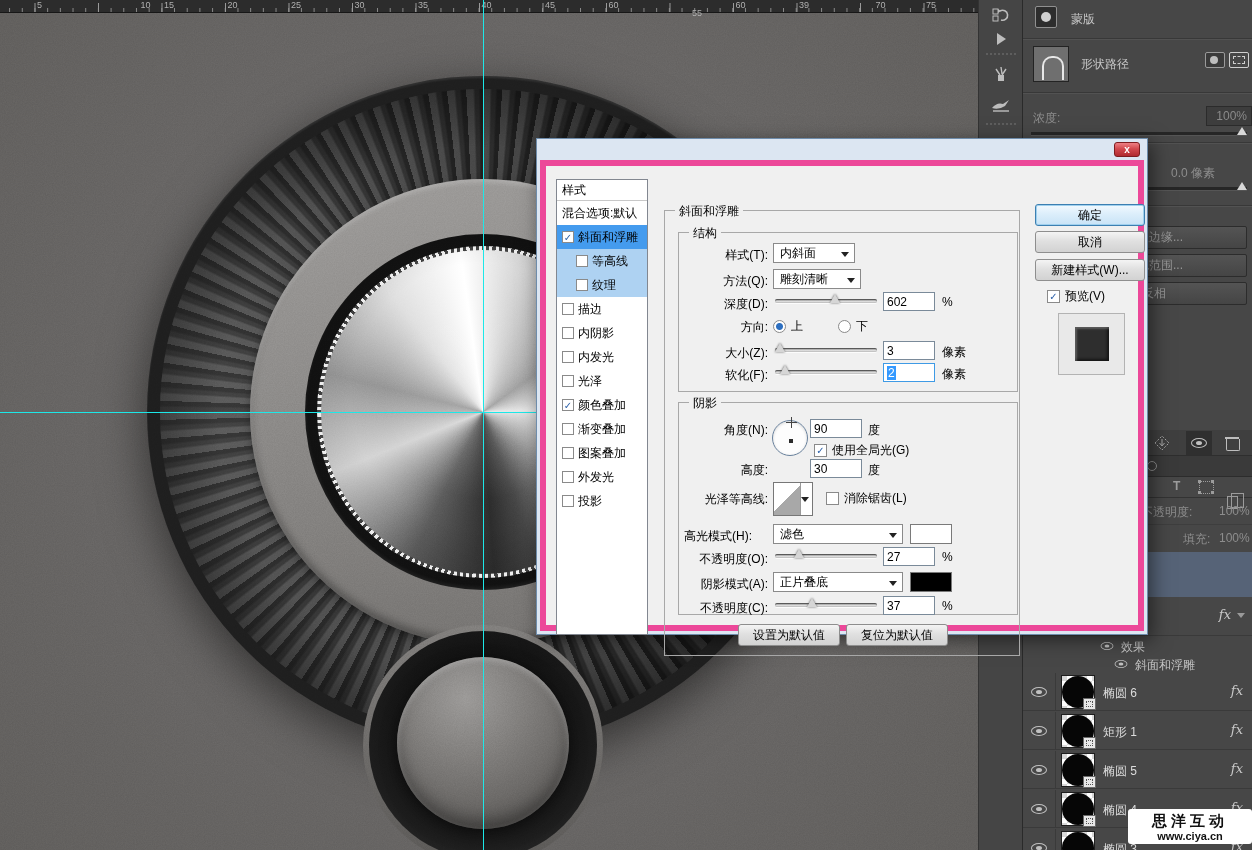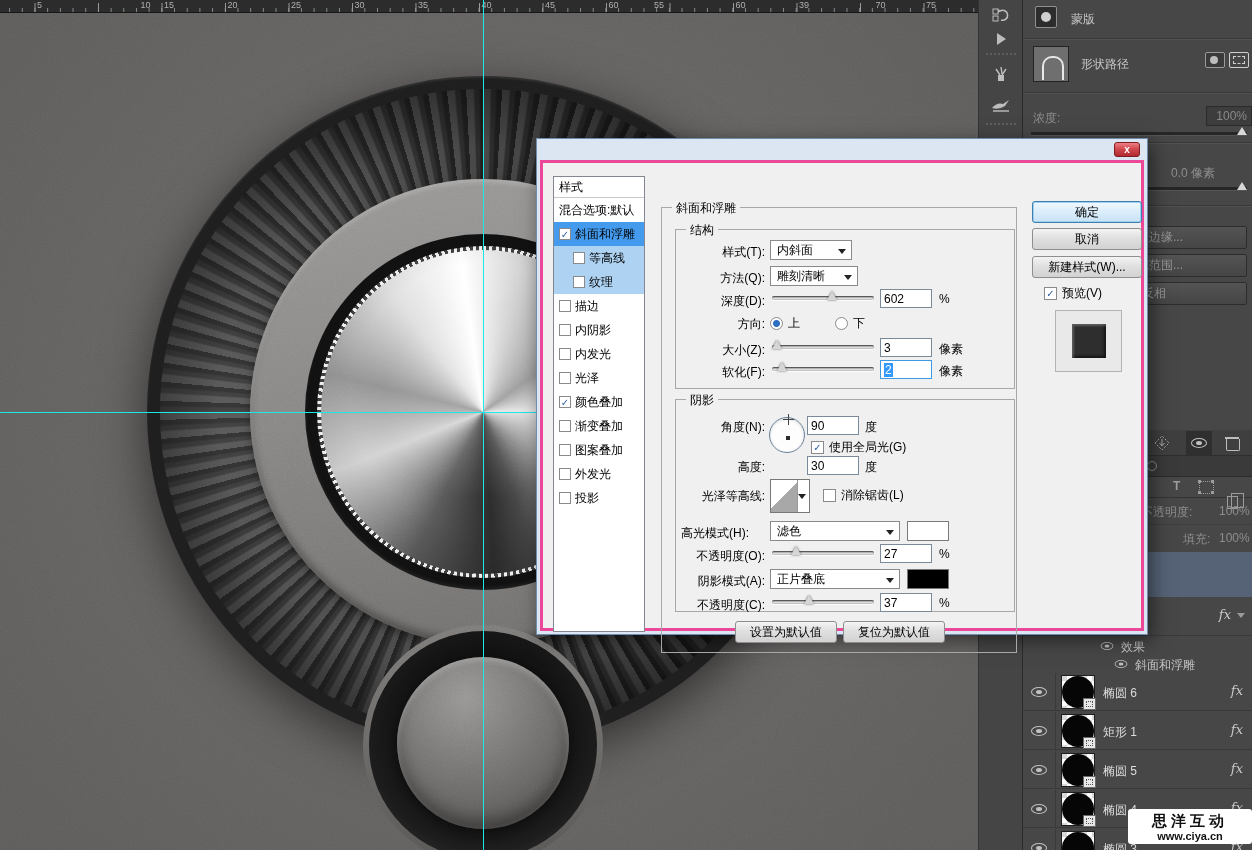--- a/index.html
+++ b/index.html
@@ -114,21 +114,21 @@
 
   
   #dialog { left:536px; top:138px; width:612px; height:497px; background:#dce6f2; border:1px solid #6e8cab;
     box-shadow:4px 5px 18px rgba(0,0,0,.5); z-index:30; font-size:12px; color:#000; }
   #dlg-title { position:absolute; left:0; top:0; width:100%; height:21px;
     background:linear-gradient(#e9f1fa,#cddff0); border-bottom:1px solid #b6c8da;
     display:flex; align-items:center; padding-left:8px; color:#1c1c1c; }
   #dlg-close { position:absolute; right:7px; top:3px; width:26px; height:15px; border-radius:3px;
     background:linear-gradient(#ee8084,#d2494e 45%,#b02a30); border:1px solid #7e1d20;
     color:#fff; font-size:10px; font-weight:bold; line-height:13px; text-align:center; }
-  #dlg-body { position:absolute; left:3px; top:21px; right:3px; bottom:3px; background:#f0f0f0; border:3px solid #ec4899; }
+  #dlg-body { position:absolute; left:3px; top:21px; right:3px; bottom:3px; background:#f0f0f0; border:6px solid #ec4899; }
 
   #style-list { position:absolute; left:10px; top:13px; width:92px; height:456px; background:#fff; border:1px solid #828790; }
   #style-list .hdr { height:21px; display:flex; align-items:center; padding-left:5px; border-bottom:1px solid #c8c8c8; }
   .style-item { height:24px; display:flex; align-items:center; padding-left:5px; gap:4px; }
   .style-item.selected { background:#449bee; }
   .style-item.sub { background:#aed2f2; padding-left:19px; }
   .cb { flex:0 0 12px; width:12px; height:12px; background:#fff; border:1px solid #8a8a8a;
     font:bold 10px/11px "DejaVu Sans",sans-serif; color:#2b5fa8; text-align:center; }
 
   .group { position:absolute; border:1px solid #a8a8a8; }
@@ -199,21 +199,21 @@
     <span class="ruler-num" style="left: 37px;">5</span>
         <span class="ruler-num" style="left: 100.5px; padding-left: 40px;">10</span>
         <span class="ruler-num" style="left: 164px;">15</span>
         <span class="ruler-num" style="left: 227.5px;">20</span>
         <span class="ruler-num" style="left: 291px;">25</span>
         <span class="ruler-num" style="left: 354.5px;">30</span>
         <span class="ruler-num" style="left: 418px;">35</span>
         <span class="ruler-num" style="left: 481.5px;">40</span>
         <span class="ruler-num" style="left: 545px;">45</span>
         <span class="ruler-num" style="left: 608.5px;">60</span>
-        <span class="ruler-num" style="left: 654px;">55</span>
+        <span class="ruler-num" style="left: 692px; margin-top: 8px;">55</span>
         <span class="ruler-num" style="left: 735.5px;">60</span>
         <span class="ruler-num" style="left: 799px;">39</span>
         <span class="ruler-num" style="left: 862.5px; margin-left: 13px;">70</span>
         <span class="ruler-num" style="left: 926px;">75</span>
       </div>
   </div>
 
   <div id="dock" class="abs">
     <div class="dock-btn" style="top:2px">
       <svg width="18" height="16" viewBox="0 0 18 16">

